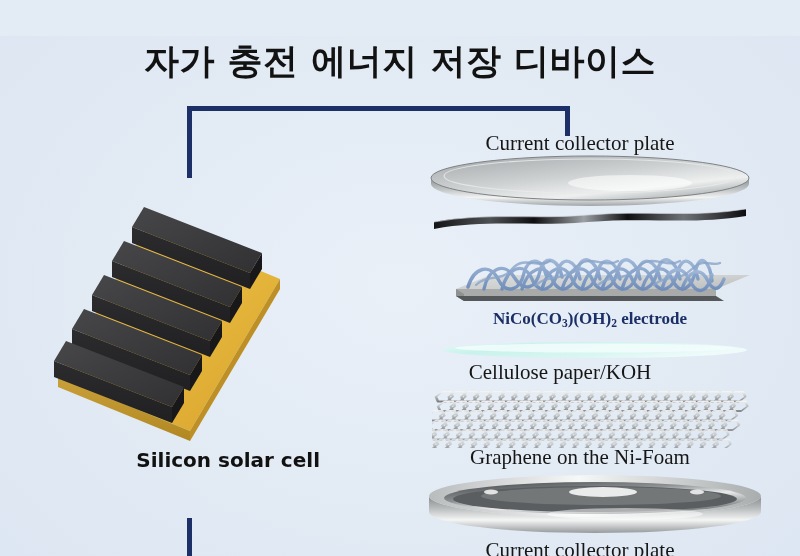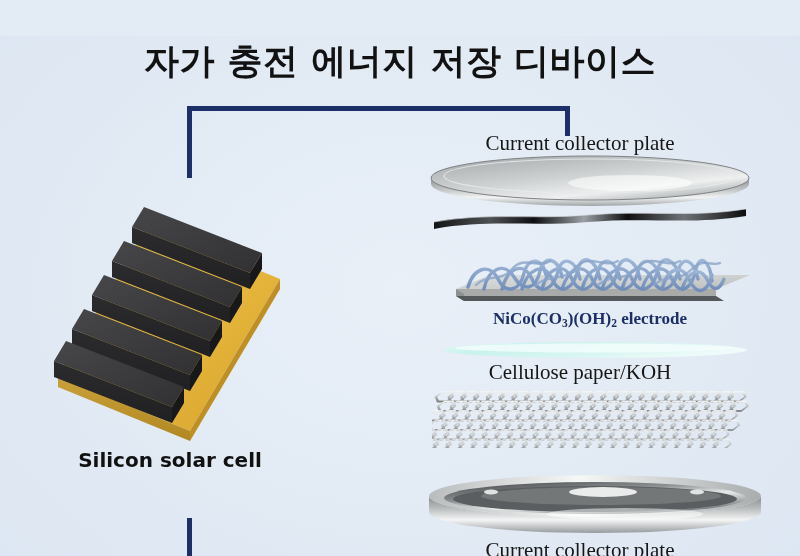--- a/index.html
+++ b/index.html
@@ -32,40 +32,40 @@
   #bracket-top-right-v{left:565px;top:70px;width:5px;height:30px;}
   #bracket-bot-left-v{left:187px;top:482px;width:5px;height:70px;}
   #bracket-bot-h{left:187px;top:547px;width:383px;height:5px;}
   #bracket-bot-right-v{left:565px;top:520px;width:5px;height:32px;}
 
   
   #solar-cell-group{position:absolute;left:40px;top:165px;width:290px;height:240px;}
   #solar-cell-group svg{display:block;}
   .solar-label{
     position:absolute; left:20px; top:412px; width:300px;
-    text-align:center; font-size:20px; font-weight:bold; color:#111;
+    text-align:right; font-size:20px; font-weight:bold; color:#111;
     font-family:"DejaVu Sans","Liberation Sans",sans-serif;
   }
 
   
   .lbl{
     position:absolute;
     text-align:center;
     font-family:"Liberation Serif","DejaVu Serif",serif;
     color:#161616;
     white-space:nowrap;
   }
   .lbl.serif16{font-size:21px;}
   .lbl.navy{color:#1b2f66;font-weight:bold;font-size:17px;}
   .lbl sub{font-size:0.68em;vertical-align:-0.22em;}
 
   #lbl-cc-top{left:380px;top:95px;width:400px;}
   #lbl-gasket{left:380px;top:192px;width:400px;}
   #lbl-nico{left:340px;top:273px;width:500px;}
-  #lbl-cellulose{left:380px;top:324px;width:400px;}
+  #lbl-cellulose{left:360px;top:324px;width:400px;}
   #lbl-graphene{left:360px;top:409px;width:440px;}
   #lbl-cc-bot{left:380px;top:502px;width:400px;}
 
   
   .art{position:absolute;}
   #art-cc-top{left:425px;top:118px;width:330px;height:58px;}
   #art-gasket{left:430px;top:170px;width:320px;height:30px;}
   #art-nico{left:428px;top:203px;width:330px;height:72px;}
   #art-cellulose{left:440px;top:303px;width:310px;height:26px;}
   #art-graphene{left:432px;top:352px;width:326px;height:60px;}
@@ -253,20 +253,21 @@
             <stop offset="30%" stop-color="#c9f2ec"></stop>
           <stop offset="70%" stop-color="#d9f6f2"></stop>
             <stop offset="100%" stop-color="#eefbfa"></stop>
         </linearGradient>
       </defs>
       <ellipse cx="155" cy="11" rx="152" ry="8" fill="url(#celG)"></ellipse>
       <ellipse cx="155" cy="9" rx="140" ry="4.5" fill="#f2fdfb" opacity="0.85"></ellipse>
     </svg>
   </div>
 
+  <div class="lbl serif16" id="lbl-graphene">Graphene on the Ni-Foam</div>
   <div class="art" id="art-graphene">
     <svg width="326" height="60" viewBox="0 0 326 60">
       <defs>
         <linearGradient id="hexG" x1="0" y1="0" x2="0" y2="1">
           <stop offset="0%" stop-color="#f2f3f3"></stop>
             <stop offset="50%" stop-color="#b9bcbd"></stop>
           <stop offset="100%" stop-color="#7e8183"></stop>
         </linearGradient>
         <g id="hexcell">
           <path d="M0,5 L4,0 L12,0 L16,5 L12,10 L4,10 Z" fill="none" stroke="url(#hexG)" stroke-width="2.1" stroke-linejoin="round"></path>

